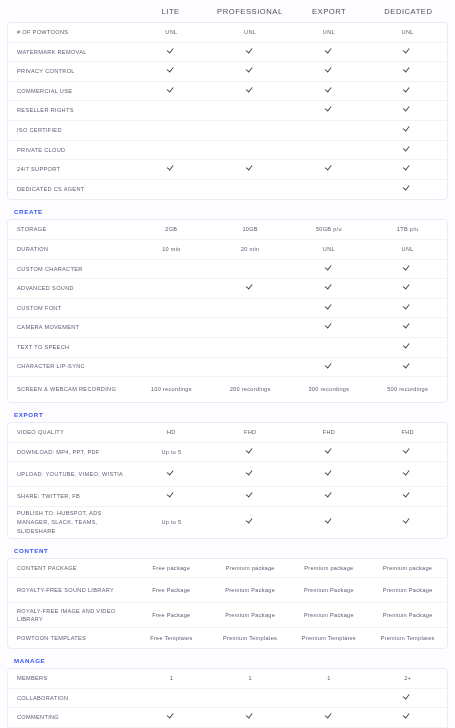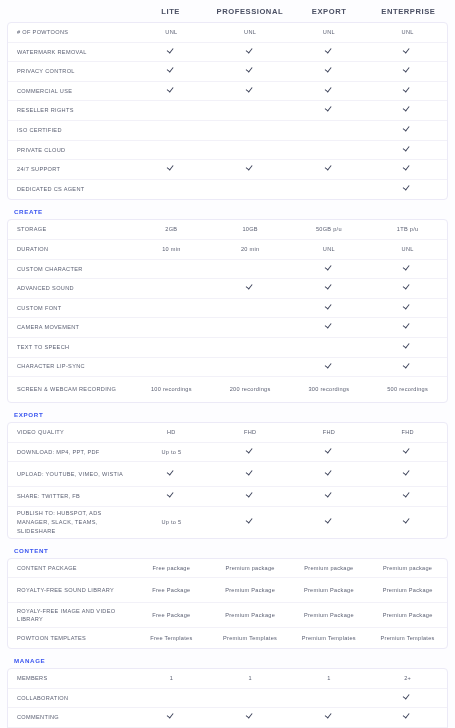--- a/index.html
+++ b/index.html
@@ -24,21 +24,21 @@
     height: 20px;
     padding-top: 2px;
   }
   .plan-header .feat-col { width: 124px; flex: none; }
   .plan-header .plan-col {
     flex: 1 1 0;
     text-align: center;
     font-size: 7.6px;
     letter-spacing: 0.55px;
     color: #4a4f63;
-    font-weight: 700;
+    font-weight: 400;
   }
 
   
   .section-title {
     font-size: 6.2px;
     font-weight: 700;
     letter-spacing: 0.65px;
     color: #3a55f0;
     padding: 8px 0 4px 7px;
   }
@@ -100,21 +100,21 @@
 </head>
 <body>
 
 <div class="page">
 
   <div class="plan-header">
     <div class="feat-col"></div>
     <div class="plan-col">LITE</div>
     <div class="plan-col">PROFESSIONAL</div>
     <div class="plan-col">EXPORT</div>
-    <div class="plan-col">ENTERPRISE</div>
+    <div class="plan-col">DEDICATED</div>
   </div>
 
   <div id="sections-root">
       <div style="height: 2px;"></div>
       <div class="card">
         <div class="row">
           <div class="feat"># OF POWTOONS</div>
           <div class="cell">UNL</div>
           <div class="cell">UNL</div>
           <div class="cell">UNL</div>

